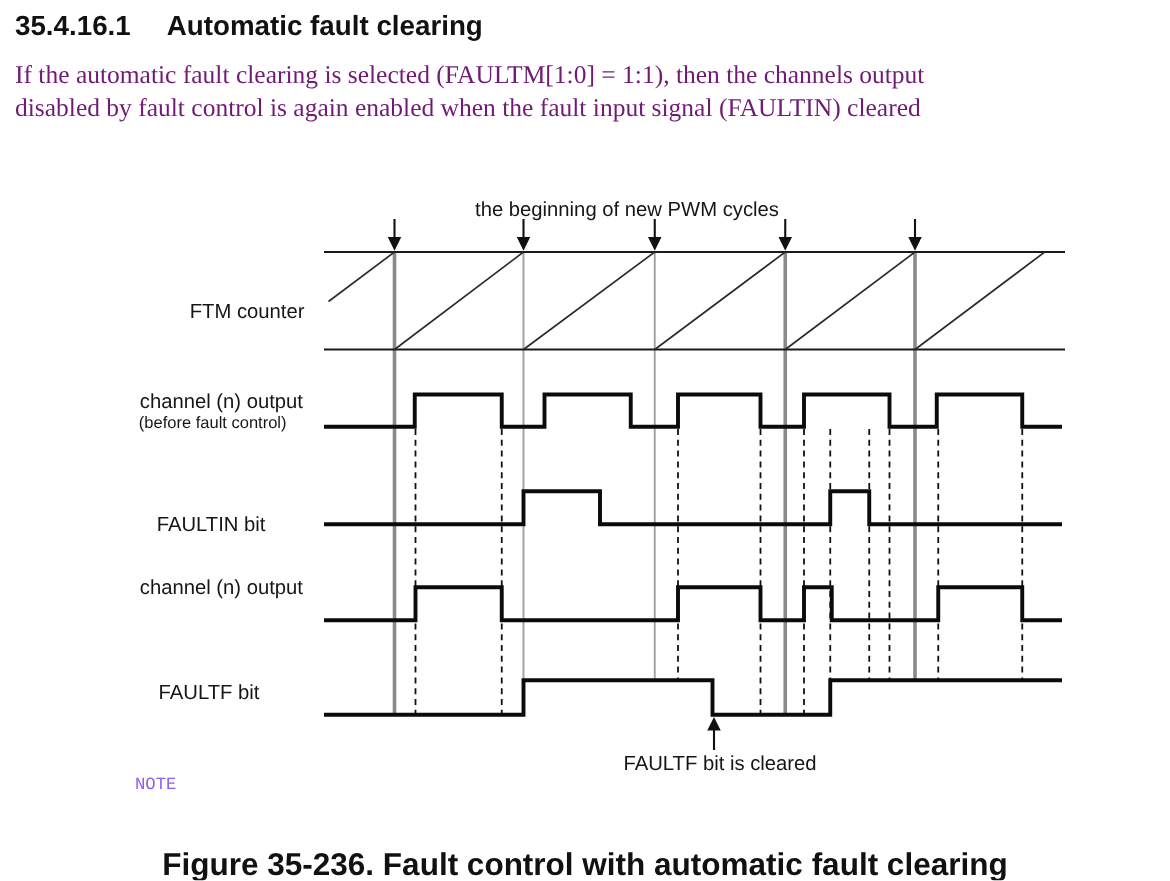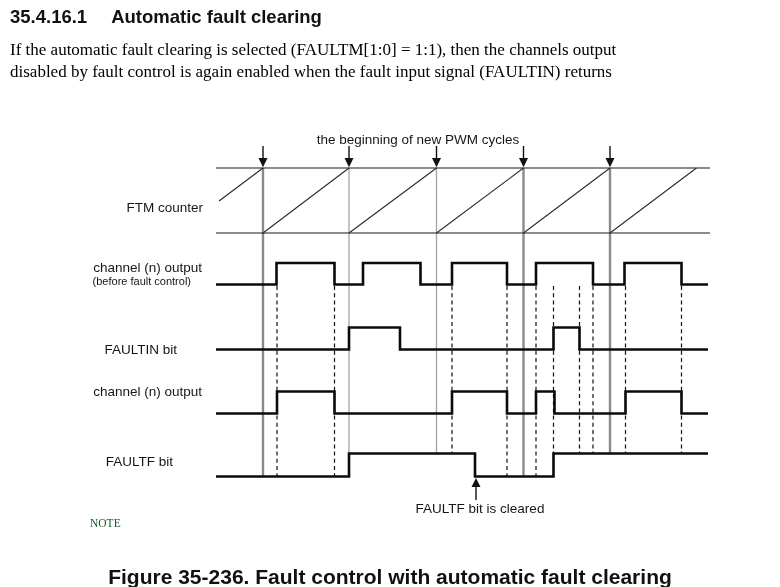--- a/index.html
+++ b/index.html
@@ -2,40 +2,40 @@
 <html><head>
 <meta charset="utf-8">
 <style>
   html,body{margin:0;padding:0;background:#ffffff;}
   .page{position:relative;width:780px;height:587px;background:#ffffff;overflow:hidden;
         color:#141414;font-family:"Liberation Sans",sans-serif;}
   .heading{position:absolute;left:10px;top:6px;font-size:18.5px;font-weight:700;
            font-family:"Liberation Sans",sans-serif;color:#111;}
   .heading .ht{margin-left:24px;}
   .body{position:absolute;left:10px;top:39px;width:764px;
-        font-family:"Liberation Serif",serif;font-size:17px;line-height:21.5px;color:#000000;}
-  .note{position:absolute;left:90px;top:517px;font-family:Liberation Serif, serif;color:#14532d;}
+        font-family:"Liberation Serif",serif;font-size:17px;line-height:21.5px;color:#701a75;}
+  .note{position:absolute;left:90px;top:517px;font-family:Liberation Mono, monospace;color:#8b5cf6;}
   .note .nl{font-size:11.5px;line-height:13px;}
   .note .nt{font-size:12.5px;line-height:15px;}
   .caption{position:absolute;left:0;top:565px;width:780px;text-align:center;
            font-size:21px;font-weight:700;font-family:"Liberation Sans",sans-serif;color:#111;}
   svg{position:absolute;left:0;top:0;}
 </style>
 </head>
 <body>
 
 <div class="page">
 
   <div class="heading">
     <span>35.4.16.1</span><span class="ht">Automatic fault clearing</span>
   </div>
 
   <div class="body">
     <div>If the automatic fault clearing is selected (FAULTM[1:0] = 1:1), then the channels output</div>
-    <div>disabled by fault control is again enabled when the fault input signal (FAULTIN) returns</div>
+    <div>disabled by fault control is again enabled when the fault input signal (FAULTIN) cleared</div>
   </div>
 
   <svg id="tdiag" width="780" height="587" viewBox="0 0 780 587">
       <g>
         <line x1="263" y1="168" x2="263" y2="476.5" stroke="#8a8a8a" stroke-width="2.4"></line>
         <line x1="263" y1="146" x2="263" y2="159.5" stroke="#111" stroke-width="1.4"></line>
         <polygon points="258.5,158 267.5,158 263,167.2" fill="#111"></polygon>
         <line x1="349" y1="168" x2="349" y2="476.5" stroke="#a3a3a3" stroke-width="1.3"></line>
         <line x1="349" y1="146" x2="349" y2="159.5" stroke="#111" stroke-width="1.4"></line>
         <polygon points="344.5,158 353.5,158 349,167.2" fill="#111"></polygon>

